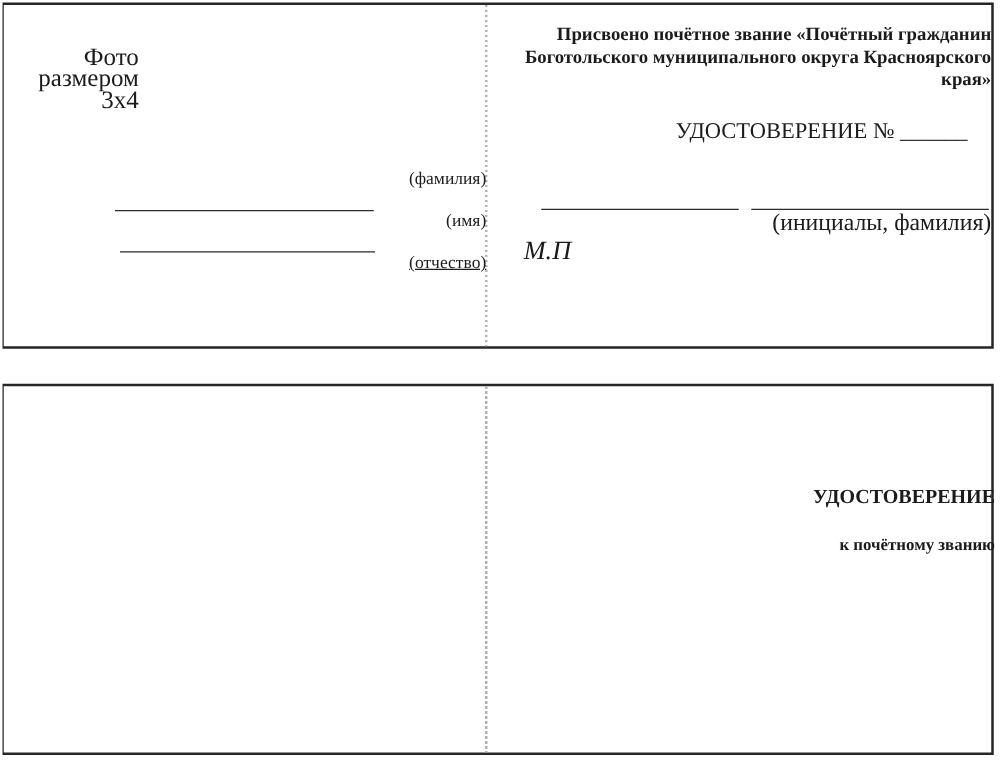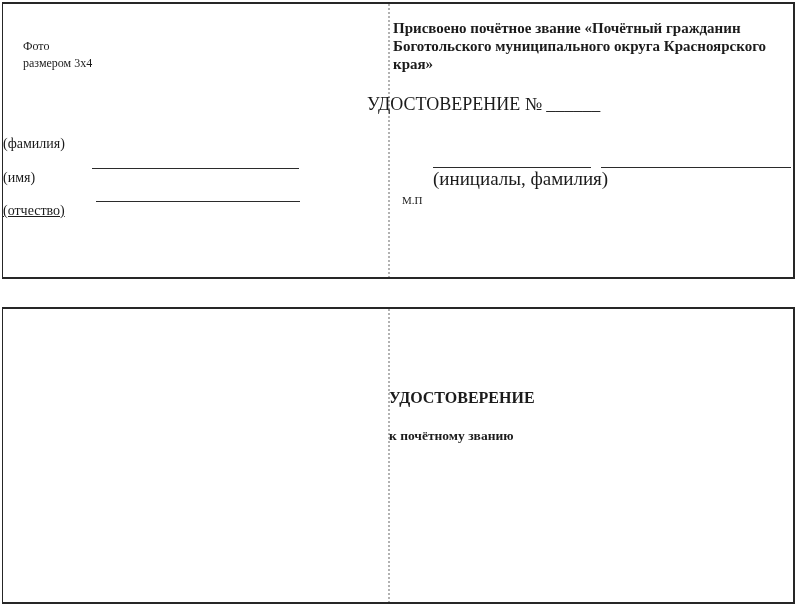--- a/index.html
+++ b/index.html
@@ -31,26 +31,26 @@
     position: absolute;
     left: 385px;
     top: 0;
     bottom: 0;
     width: 2px;
     background: repeating-linear-gradient(to bottom, #b2b2b2 0 2px, transparent 2px 4px);
   }
 
   .abs { position: absolute; }
   .pre { white-space: pre-line; }
-  .ctr { text-align: left; }
+  .ctr { text-align: right; }
 
   
   .photo-label {
-    left: 20px; top: 34px; width: 108px;
-    font-size: 12px; line-height: 17px;
+    left: 0; top: 34px; width: 108px;
+    font-size: 20px; line-height: 17px;
   }
   .name-caption {
     left: 0; width: 386px;
     font-size: 14px; line-height: 14px;
   }
   .cap-surname    { top: 133px; }
   .cap-firstname  { top: 167px; }
   .cap-patronymic { top: 200px; text-decoration: underline; }
   .blank-rule {
     height: 0;
@@ -71,22 +71,22 @@
     font-size: 17px; line-height: 19px;
   }
   .sig-rule { height: 0; border-top: 1px solid #2b2b2b; }
   .sig-rule-initials { left: 430px; top: 163px; width: 158px; }
   .sig-rule-surname  { left: 598px; top: 163px; width: 190px; }
   .sig-caption {
     top: 167px; left: 430px; width: 360px;
     font-size: 19px; line-height: 15px;
   }
   .seal-mark {
-    top: 187px; left: 399px;
-    font-size: 11px; line-height: 18px;
+    top: 187px; left: 416px;
+    font-size: 21px; line-height: 18px; font-style: italic;
   }
   .decision-text {
     top: 204px; left: 468px; width: 320px;
     font-size: 16px; line-height: 18.5px;
   }
 
   
   .back-title {
     top: 80px; left: 386px; width: 407px;
     font-weight: bold; font-size: 16px; line-height: 18px;

